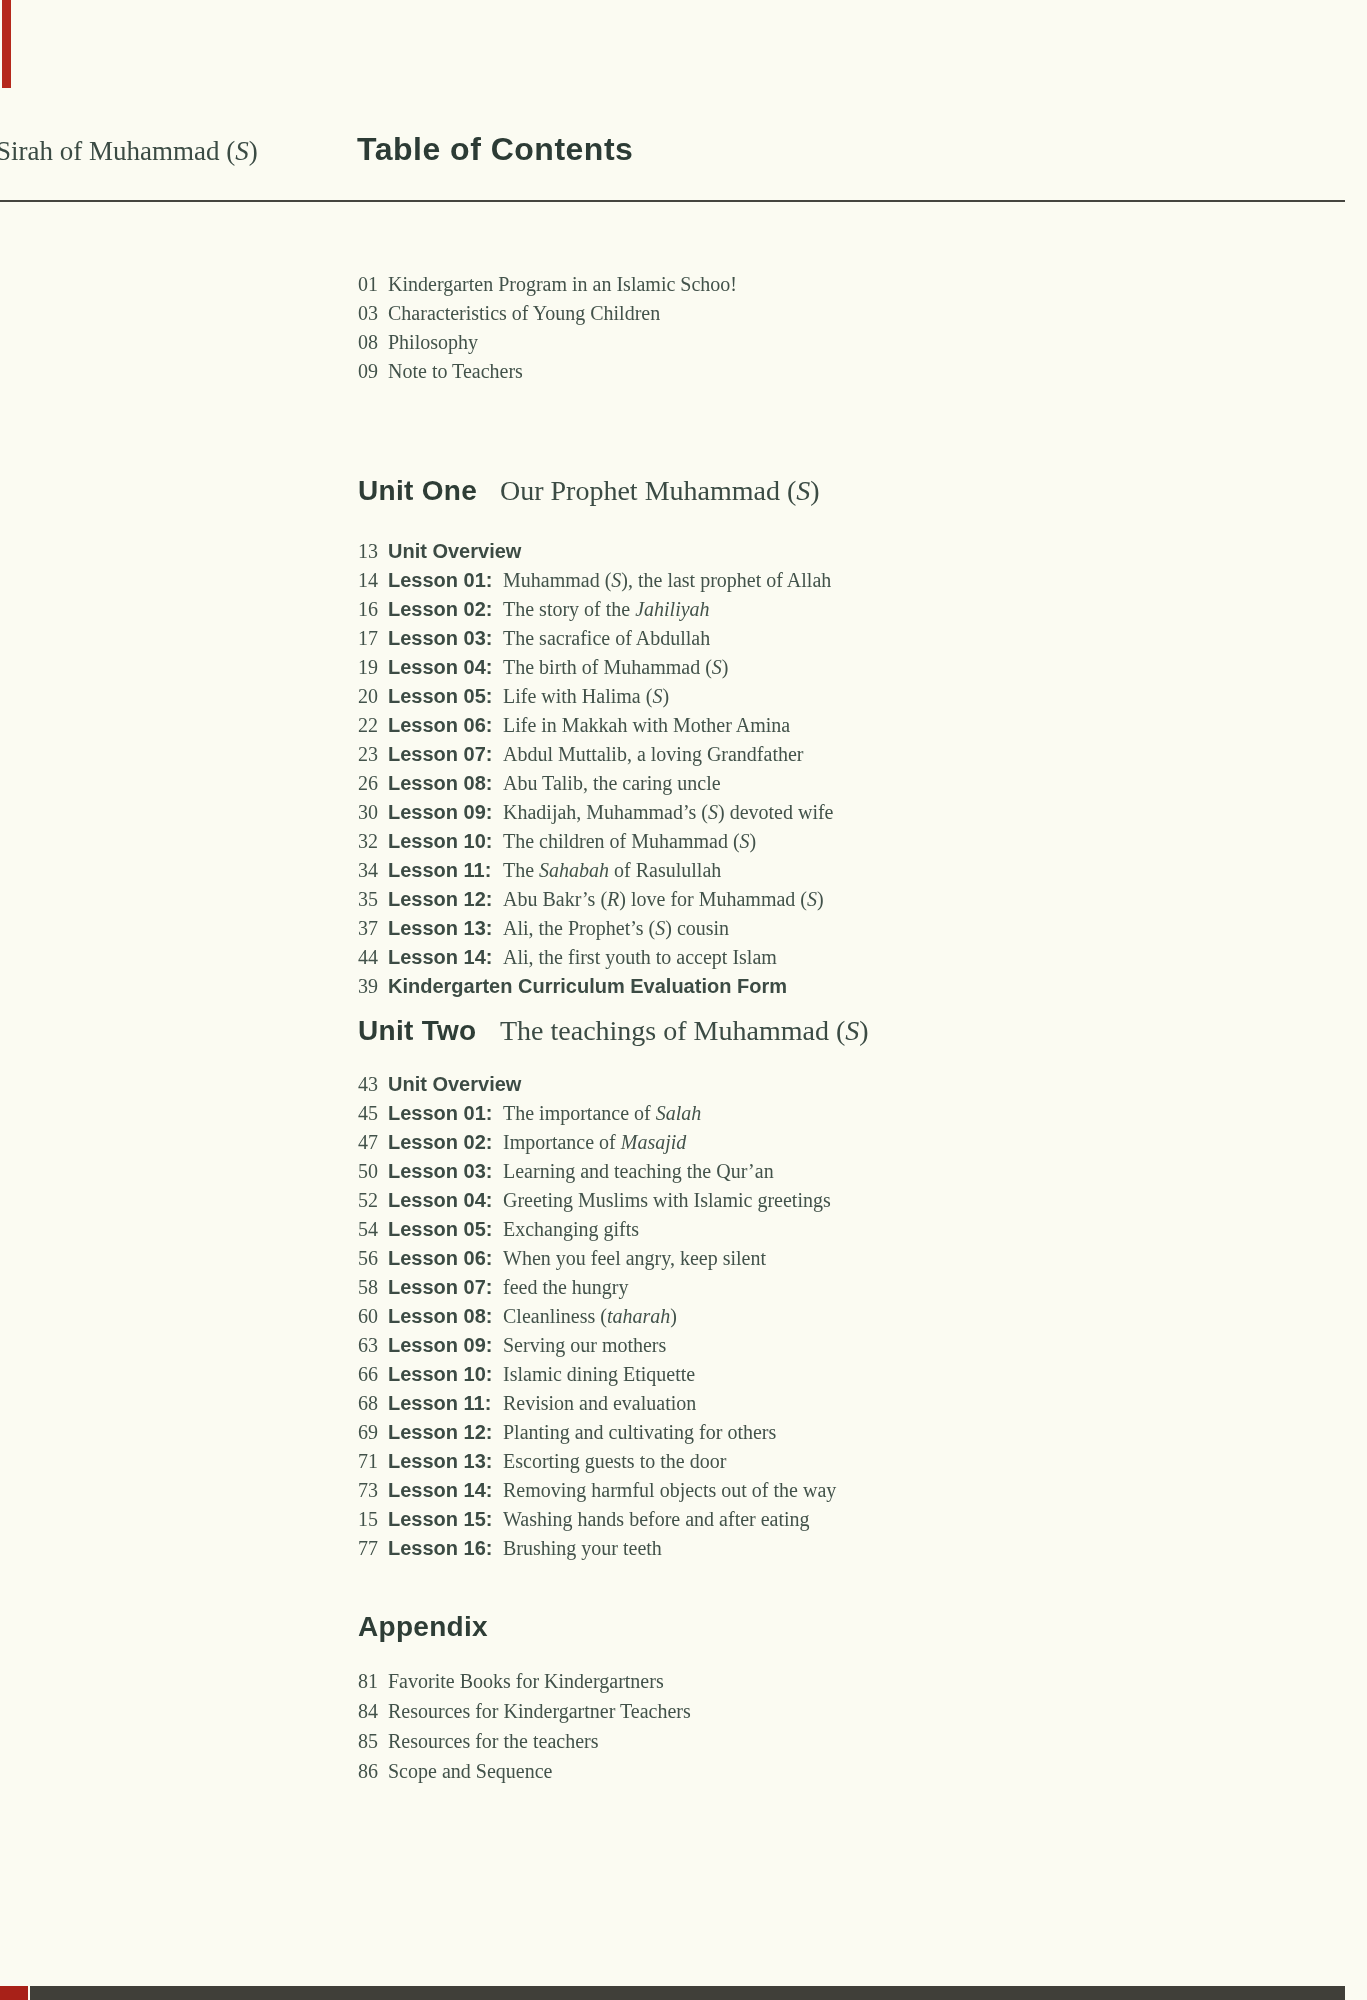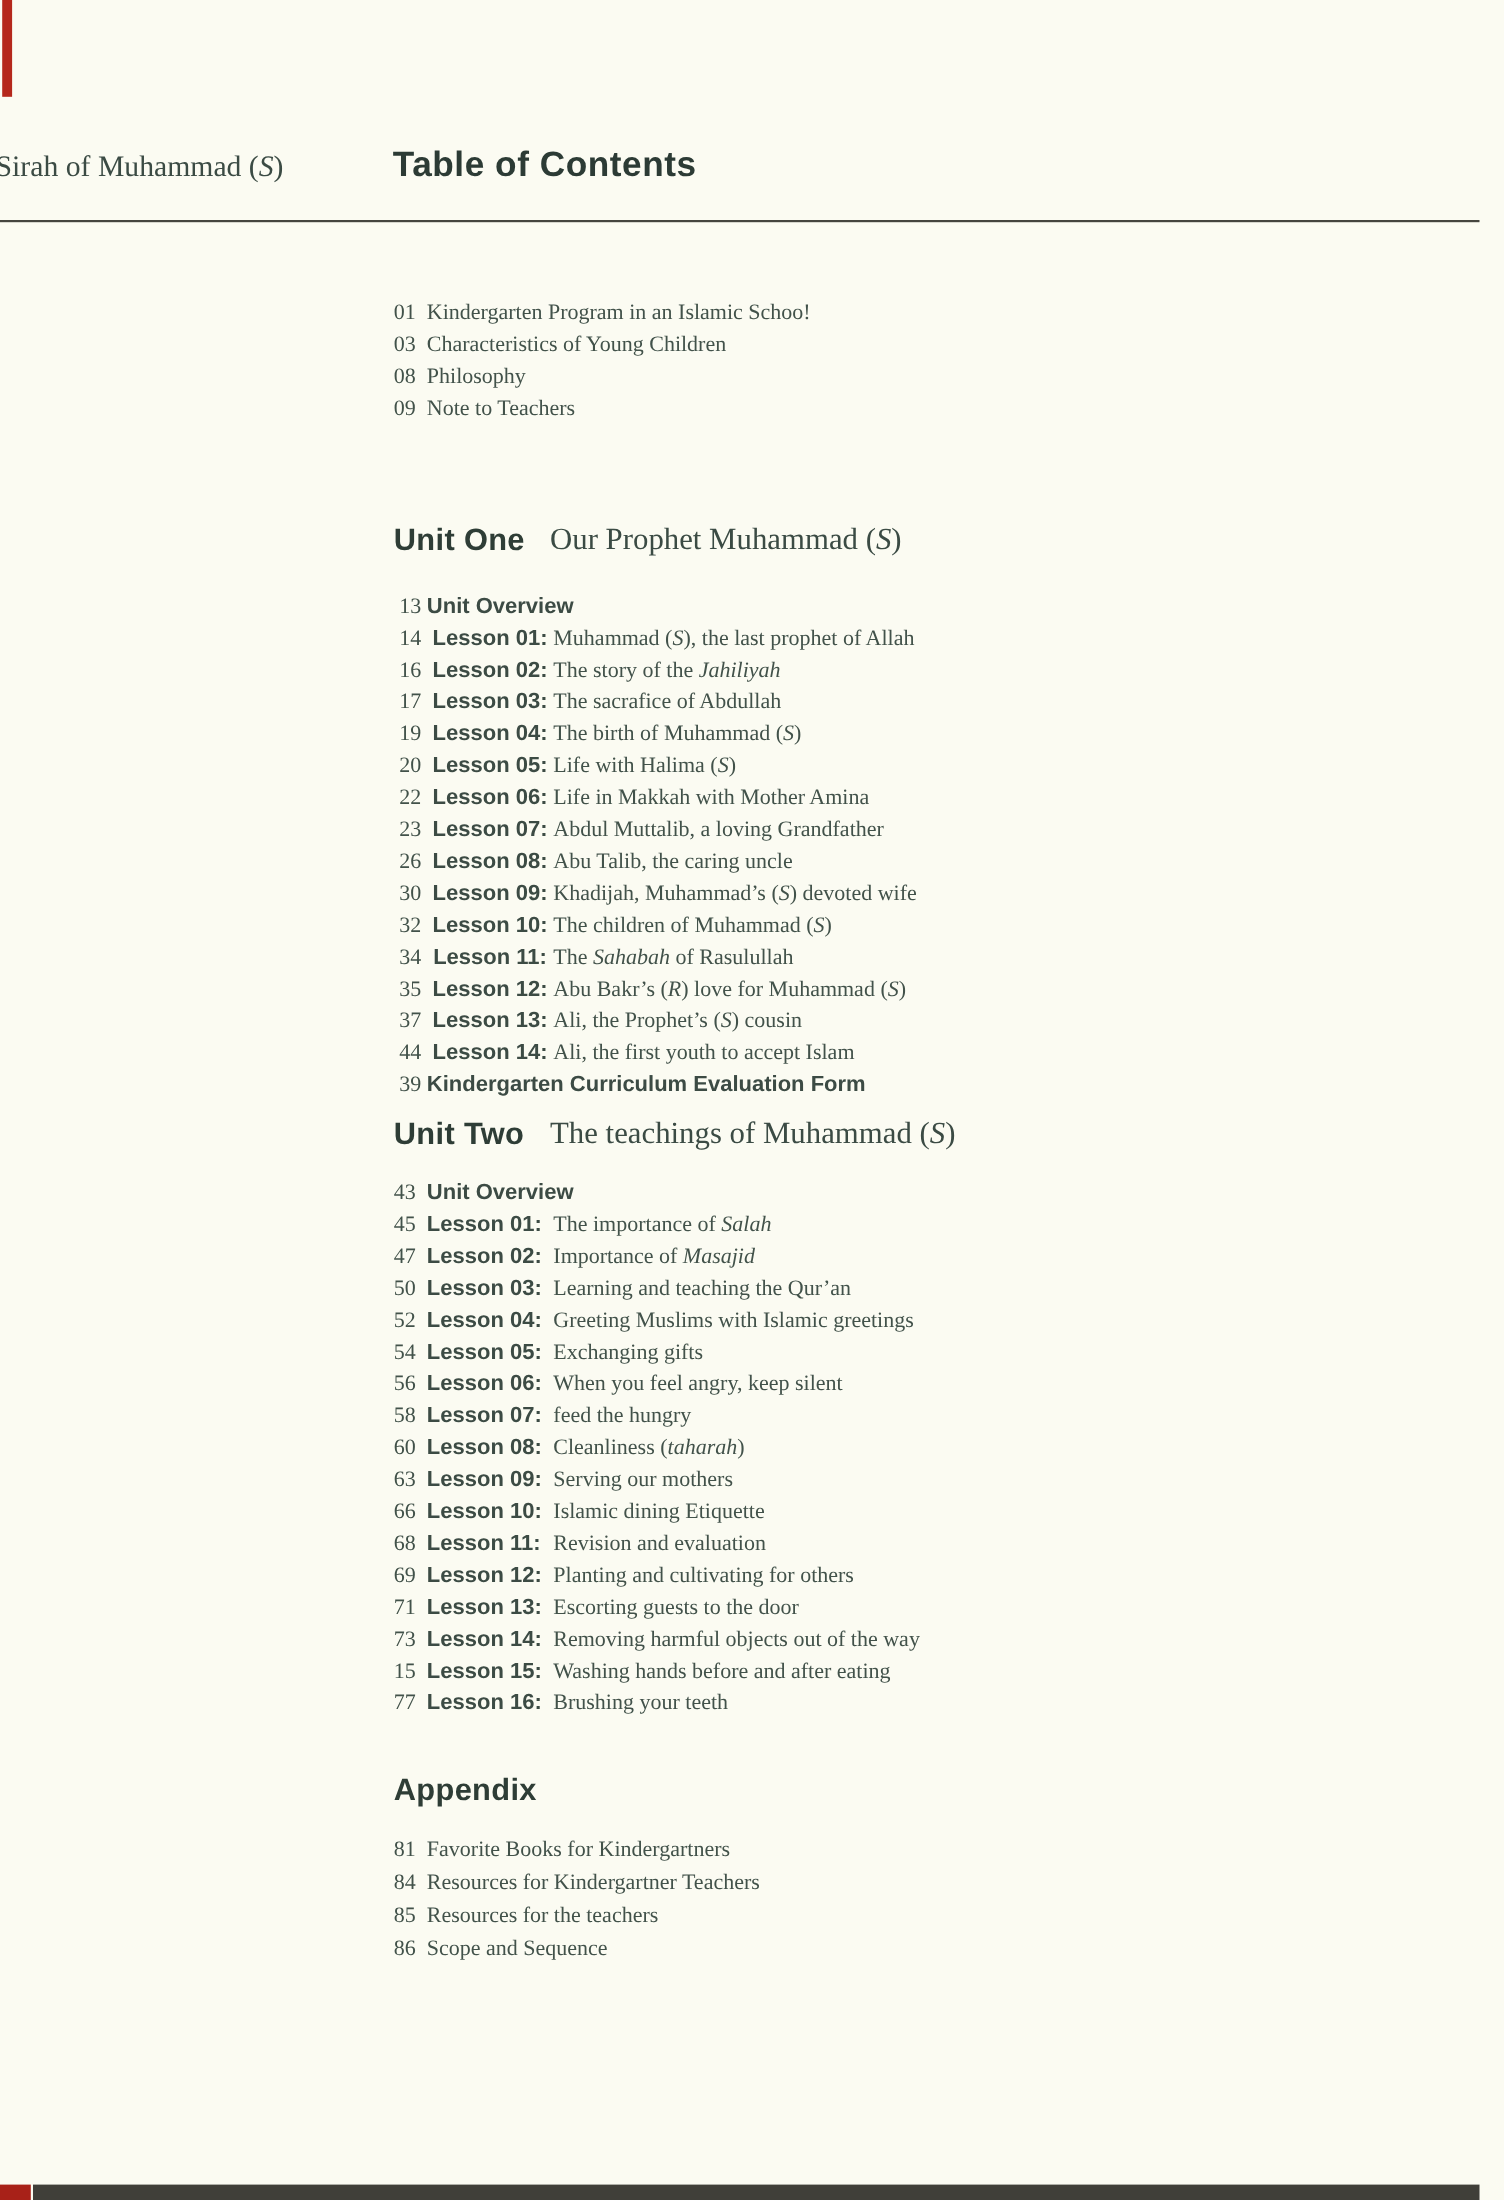--- a/index.html
+++ b/index.html
@@ -30,21 +30,21 @@
   .sec-head h2{
     margin:0;display:inline-block;
     font-family:"Liberation Sans", sans-serif;font-weight:bold;font-size:28px;line-height:34px;
     color:#2e3d36;letter-spacing:.3px;white-space:nowrap;
   }
   .sec-subtitle{
     position:absolute;left:142px;top:0;
     font-family:"Liberation Serif", serif;font-size:28px;line-height:34px;color:#3b4b44;white-space:nowrap;
   }
   .rows{margin:0;}
-  .s0 .rows{margin-top:32px;} .s1 .rows{margin-top:29px;text-align:center;}
+  .s0 .rows{margin-top:32px;} .s1 .rows{margin-top:29px;}
   .s2 .rows{margin-top:22px;} .s3 .rows{margin-top:22px;}
   .row{display:flex;align-items:baseline;line-height:29px;font-size:20px;white-space:nowrap;}
   .s3 .row{line-height:30px;}
   .num{flex:0 0 30px;font-family:"Liberation Serif", serif;color:#42524a;}
   .lbl{
     font-family:"Liberation Sans", sans-serif;font-weight:bold;font-size:20px;color:#3c4b44;
   }
   .lbl.col{flex:0 0 115px;}
   .desc{font-family:"Liberation Serif", serif;color:#42524a;}
   .desc i, .book-title i, .sec-subtitle i{font-style:italic;}

